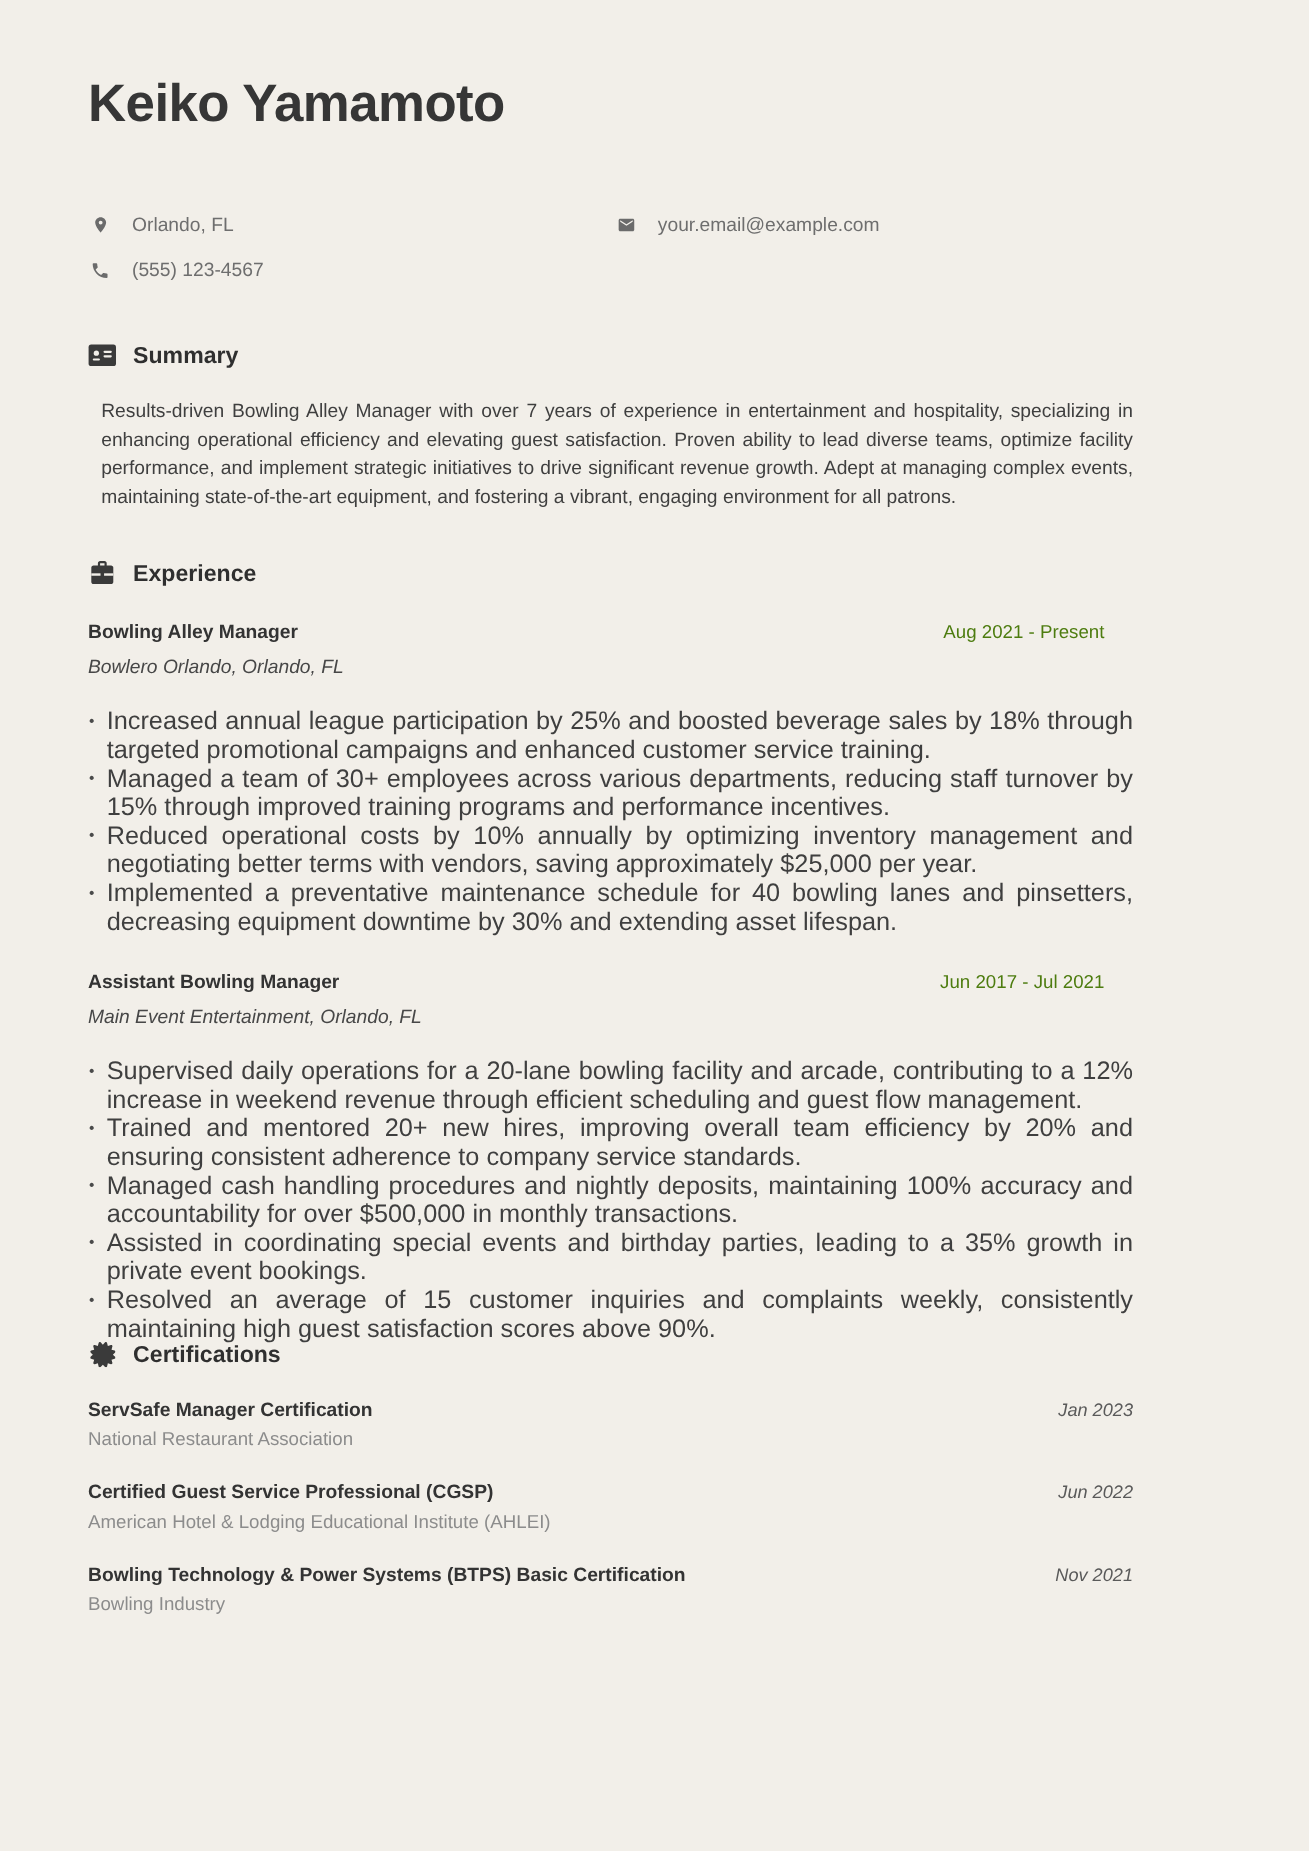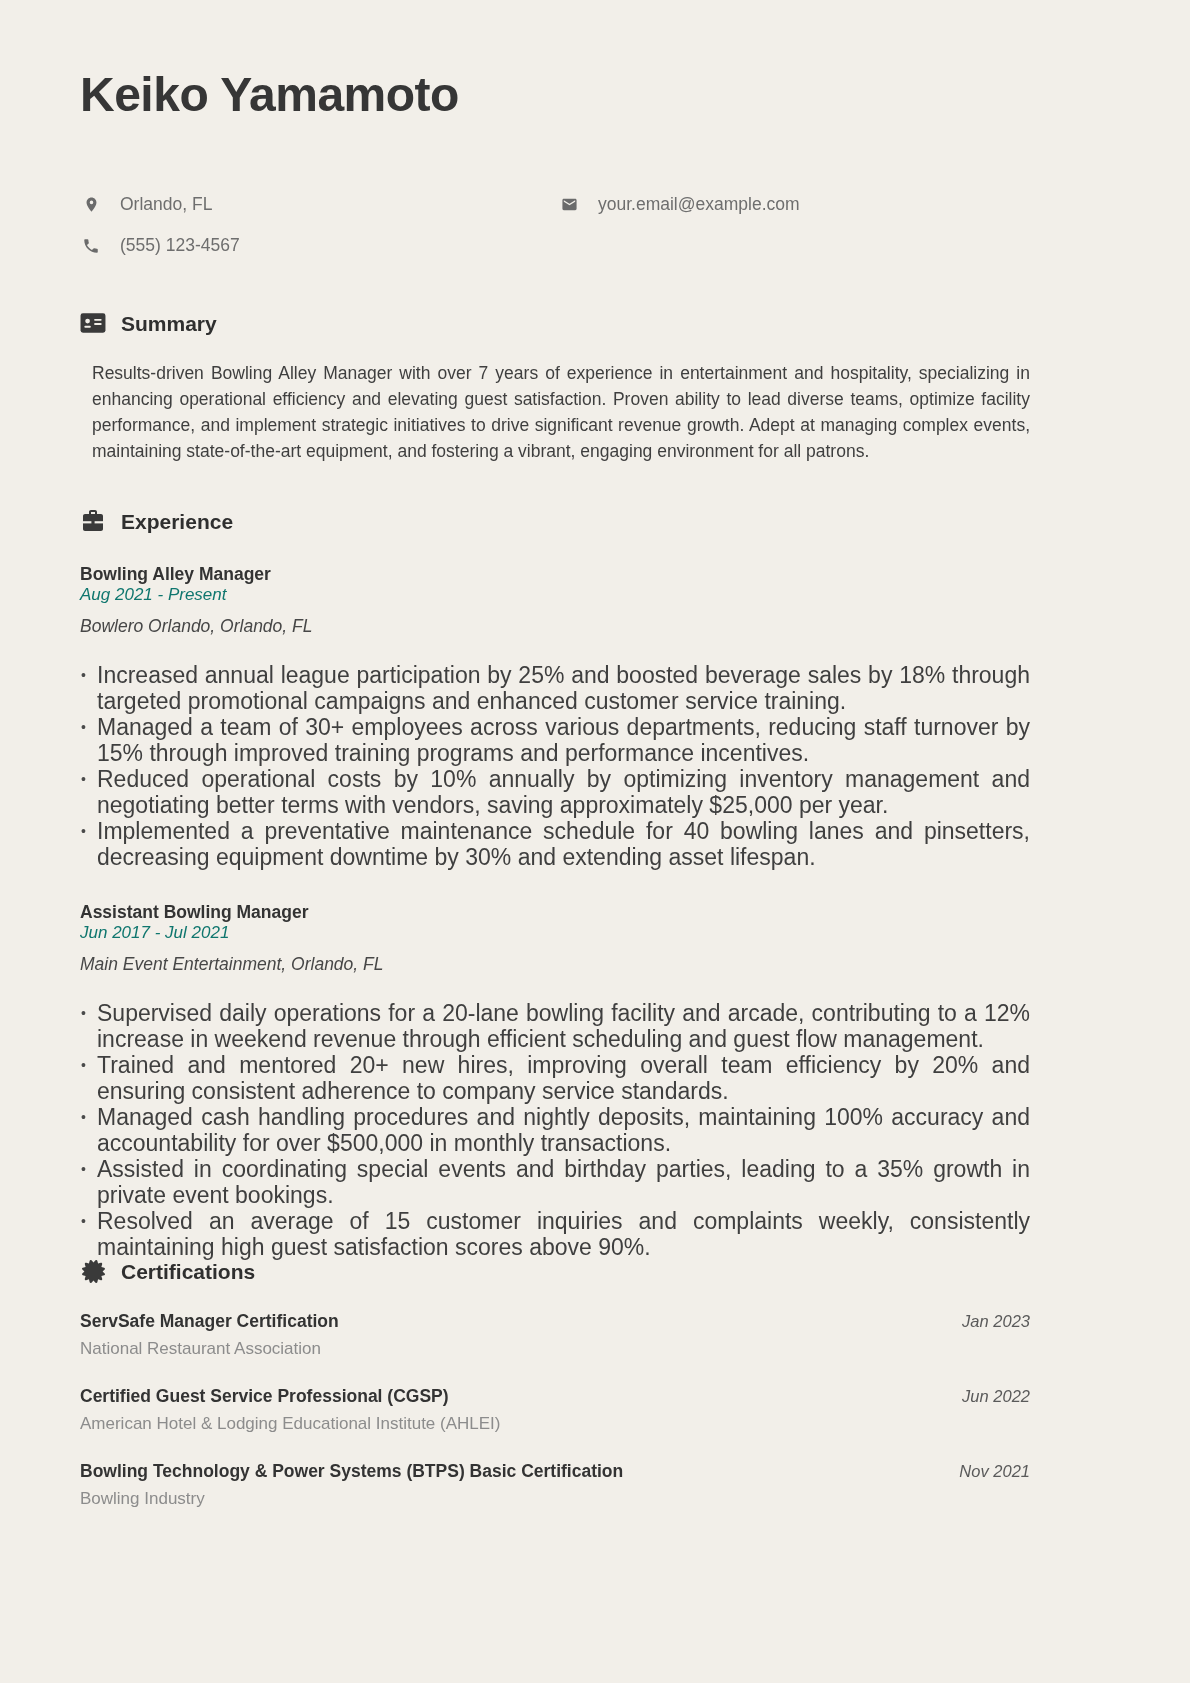--- a/index.html
+++ b/index.html
@@ -50,23 +50,23 @@
     margin: 24px 0 0 12px;
     font-size: 17.5px;
     line-height: 26px;
     color: #3f3f3f;
     text-align: justify;
   }
 
   .experience-section { margin-top: 46px; }
   .job { margin-top: 30px; }
   .job + .job { margin-top: 32px; }
-  .job-header { display: flex; justify-content: space-between; align-items: baseline; flex-direction: column; }
+  .job-header { display: flex; justify-content: space-between; align-items: baseline; }
   .job-title { font-size: 17.5px; font-weight: 700; color: #333333; }
-  .job-dates { font-size: 17px; font-style: italic; color: #0f766e; padding-right: 26px; }
+  .job-dates { font-size: 17px; color: #4d7c0f; padding-right: 26px; }
   .job-company { margin-top: 11px; font-size: 17.5px; font-style: italic; color: #474747; }
   .job-bullets { margin: 25px 0 0 0; padding: 0; list-style: none; }
   .job-bullets li {
     position: relative;
     padding-left: 17px;
     font-size: 23px;
     line-height: 26px;
     color: #3f3f3f;
     text-align: justify;
   }

